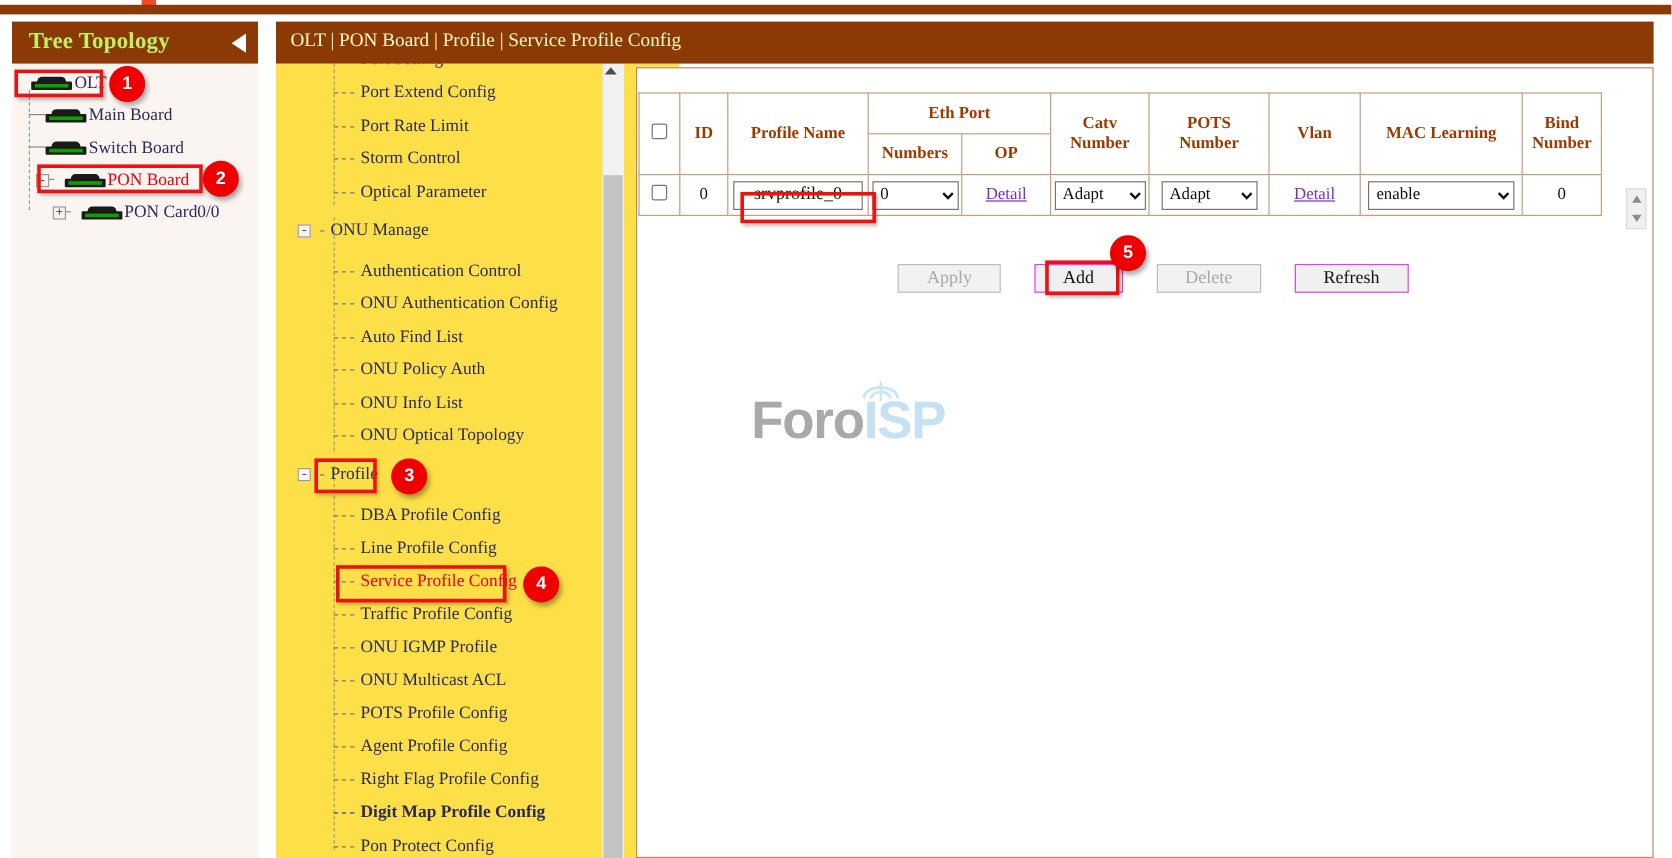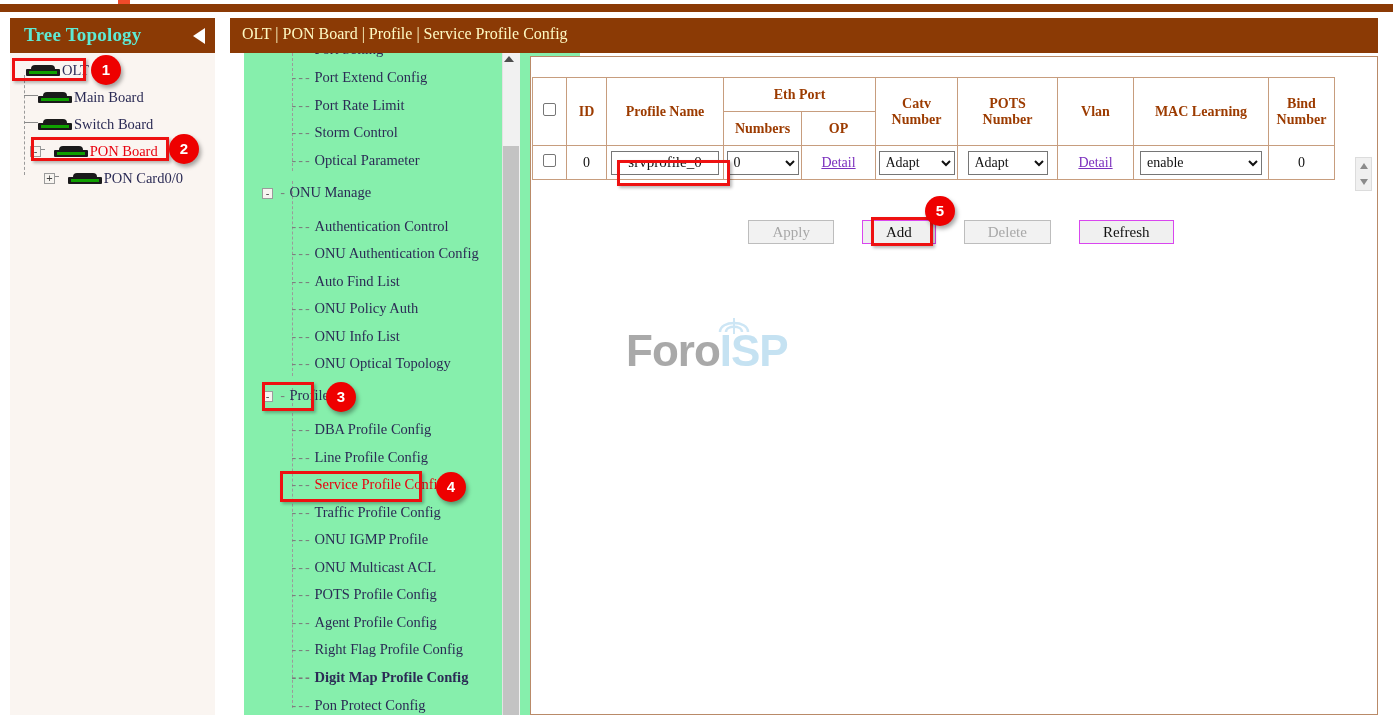--- a/index.html
+++ b/index.html
@@ -20,21 +20,21 @@
   .topbar-redmark {
     position:absolute; left:118px; top:0px; width:12px; height:5px;
     background:#f04a2a;
   }
   .tree-header {
     position:absolute; left:10px; top:18px; width:205px; height:35px;
     background:#8b3a05; color:#fff;
   }
   .tree-header-title {
     position:absolute; left:14px; top:6px;
-    font-size:19px; font-weight:bold; color:#5eead4;
+    font-size:19px; font-weight:bold; color:#bef264;
     letter-spacing:.2px;
   }
   .collapse-arrow {
     position:absolute; right:10px; top:10px;
     width:0;height:0;
     border-top:8px solid transparent;
     border-bottom:8px solid transparent;
     border-right:12px solid #ffffff;
     cursor:pointer;
   }
@@ -74,22 +74,22 @@
   
   .crumb-bar {
     position:absolute; left:230px; top:18px; width:1148px; height:35px;
     background:#8b3a05;
   }
   .crumb-text {
     position:absolute; left:12px; top:7px;
     color:#fef9c3; font-size:16px;
   }
   .menu-panel {
-    position:absolute; left:244px; top:53px; width:336px; height:662px;
-    background:#86efac; overflow:hidden;
+    position:absolute; left:230px; top:53px; width:336px; height:662px;
+    background:#fde047; overflow:hidden;
   }
   .menu-scroll-track {
     position:absolute; left:502px; top:53px; width:18px; height:662px;
     background:#f1f1f1; border-left:1px solid #e3e3e3;
   }
   .menu-scroll-up {
     position:absolute; left:504px; top:56px;
     width:0;height:0;
     border-left:5px solid transparent; border-right:5px solid transparent;
     border-bottom:6px solid #4d4d4d; cursor:pointer;

